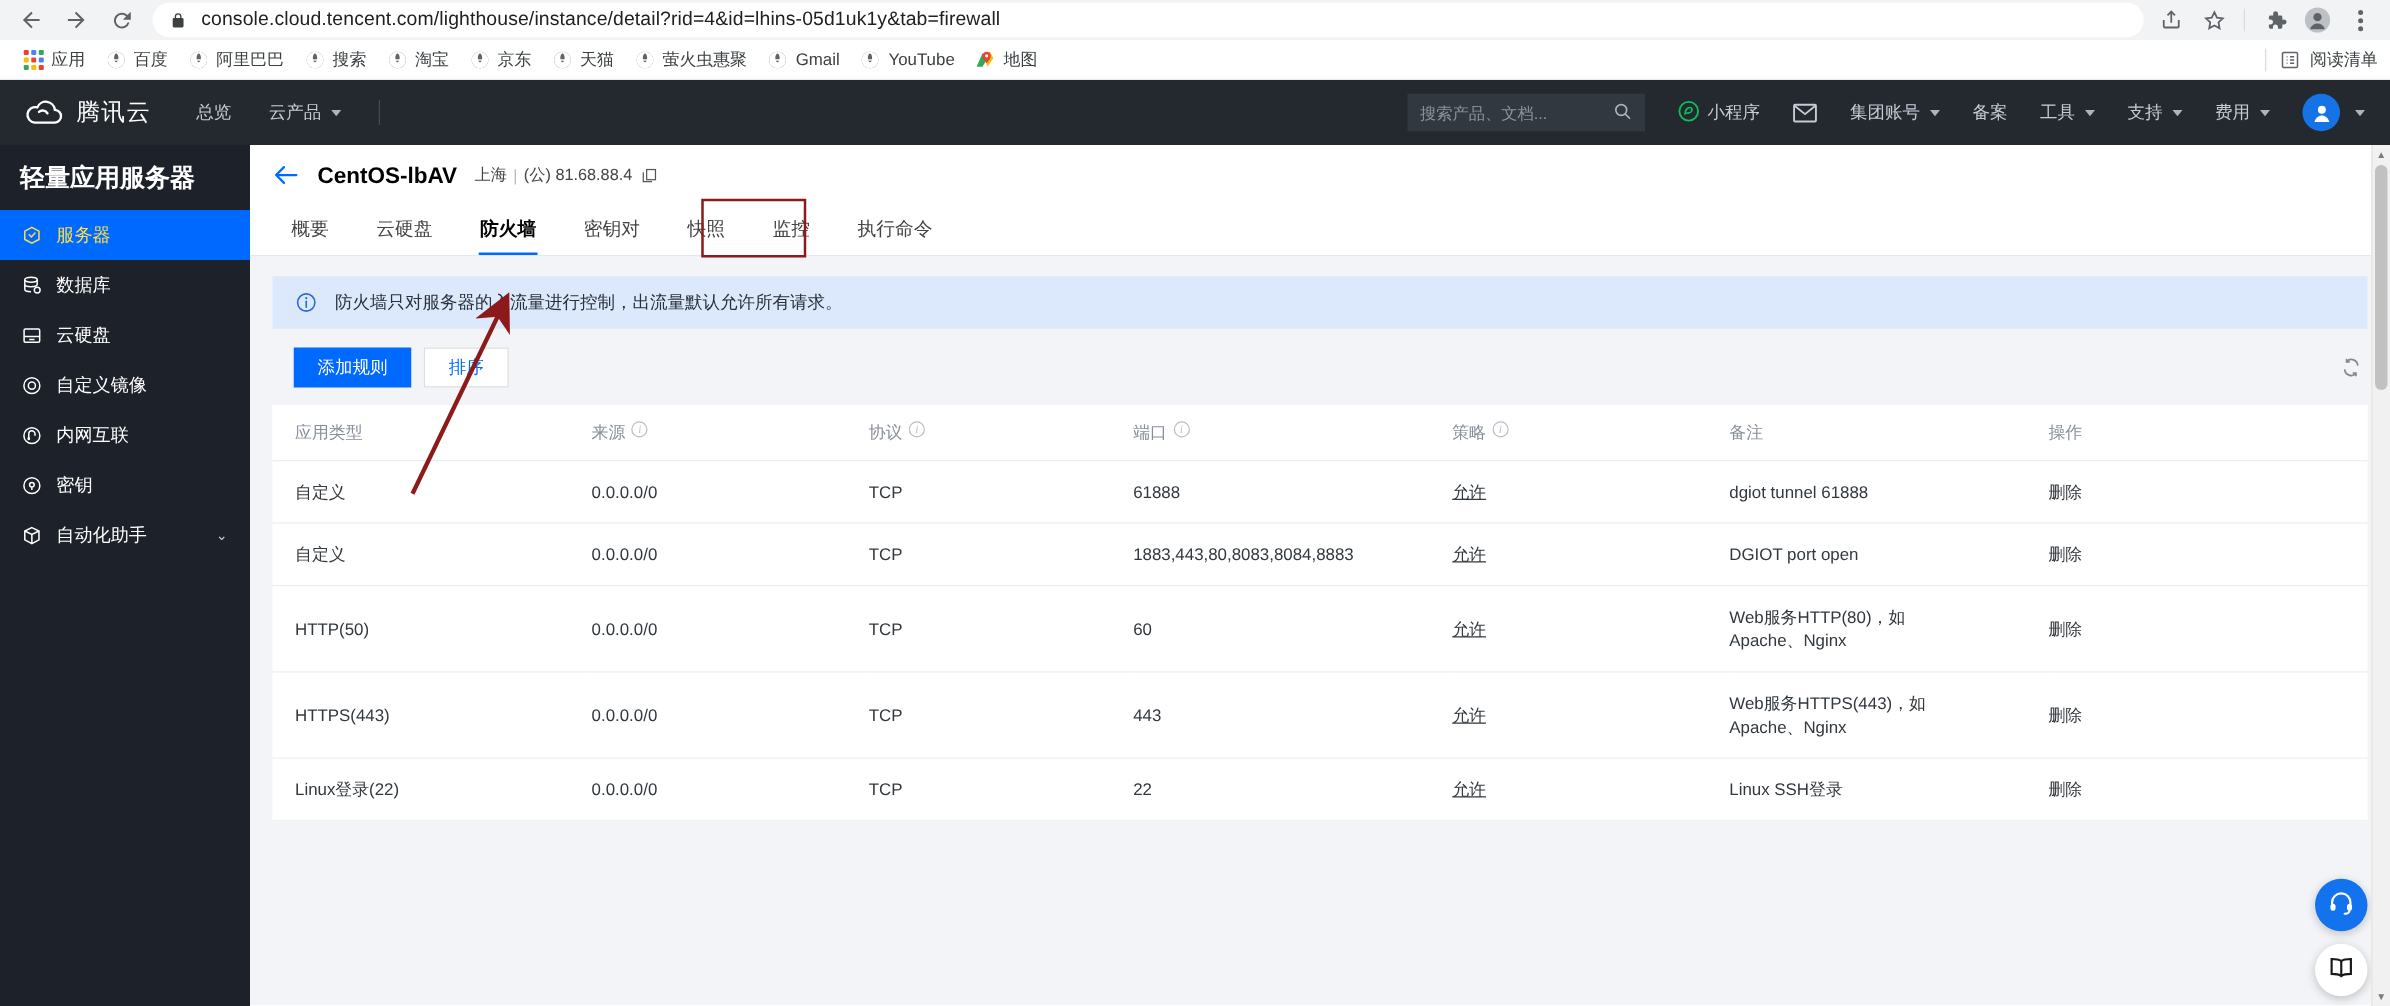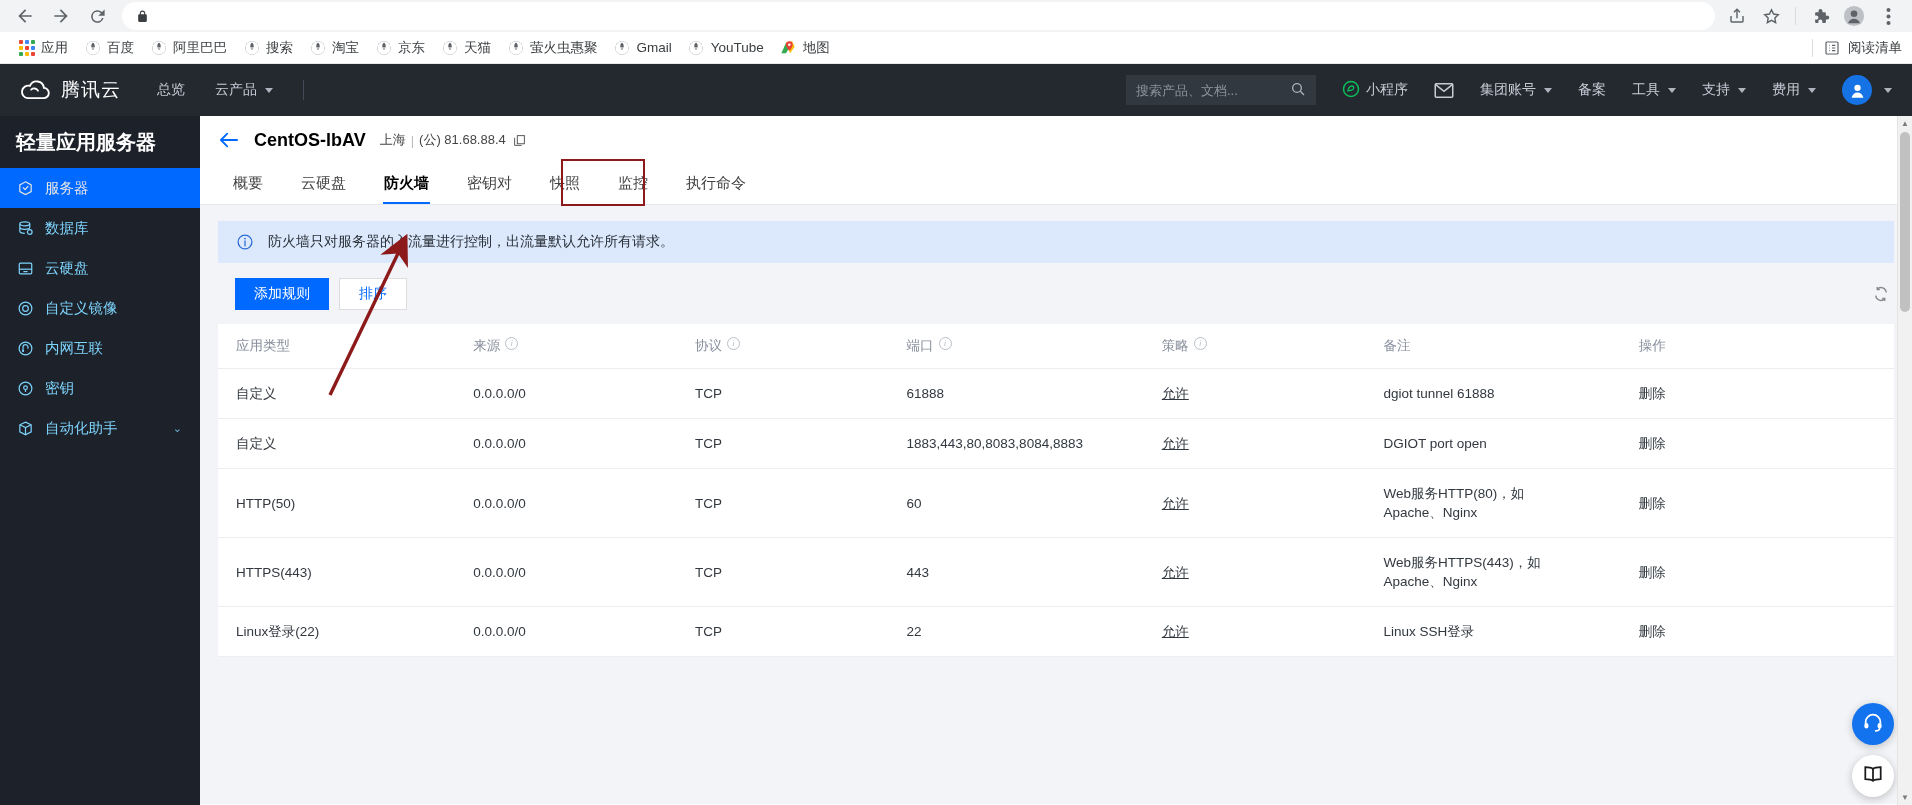--- a/index.html
+++ b/index.html
@@ -136,25 +136,25 @@
     height: 52px;
     display: flex; align-items: center;
     padding-left: 16px;
     font-size: 20px; font-weight: bold; color: #fff;
   }
   .sb-item {
     height: 40px;
     display: flex; align-items: center;
     padding-left: 16px;
     font-size: 14.5px;
-    color: #7dd3fc;
+    color: #ffffff;
     gap: 11px;
     position: relative;
   }
-  .sb-item.active { background: #0069ff; color: #e5e5e5; }
+  .sb-item.active { background: #0069ff; color: #fde047; }
   .sb-ico { width: 18px; height: 18px; display: flex; align-items: center; justify-content: center; flex: none; }
   .sb-chev { margin-left: auto; margin-right: 18px; font-size: 11px; opacity: .8; }
 
   .content {
     flex: 1;
     background: #fff;
     position: relative;
     overflow: hidden;
     min-width: 0;
   }
@@ -343,20 +343,21 @@
         <path d="M17.65 6.35A8 8 0 1 0 19.73 14h-2.1A6 6 0 1 1 12 6c1.66 0 3.14.69 4.22 1.78L13 11h8V3l-3.35 3.35z" fill="currentColor"></path>
       </svg>
   </div>
 
   <div class="omnibox">
     <span class="lock-icon">
       <svg width="13" height="13" viewBox="0 0 24 24">
           <path d="M18 8h-1V6a5 5 0 0 0-10 0v2H6a2 2 0 0 0-2 2v10a2 2 0 0 0 2 2h12a2 2 0 0 0 2-2V10a2 2 0 0 0-2-2zM9 6a3 3 0 0 1 6 0v2H9V6z" fill="#3c4043"></path>
         </svg>
     </span>
+    <span class="url-text">console.cloud.tencent.com/lighthouse/instance/detail?rid=4&amp;id=lhins-05d1uk1y&amp;tab=firewall</span>
   </div>
 
   <div class="tb-icons">
     <div class="tb-icon">
       <svg width="18" height="18" viewBox="0 0 24 24" fill="none" stroke="currentColor" stroke-width="1.9">
           <path d="M4 12v7a1 1 0 0 0 1 1h14a1 1 0 0 0 1-1v-7"></path>
           <path d="M12 3v12"></path>
           <path d="M8 7l4-4 4 4"></path>
         </svg>
     </div>

